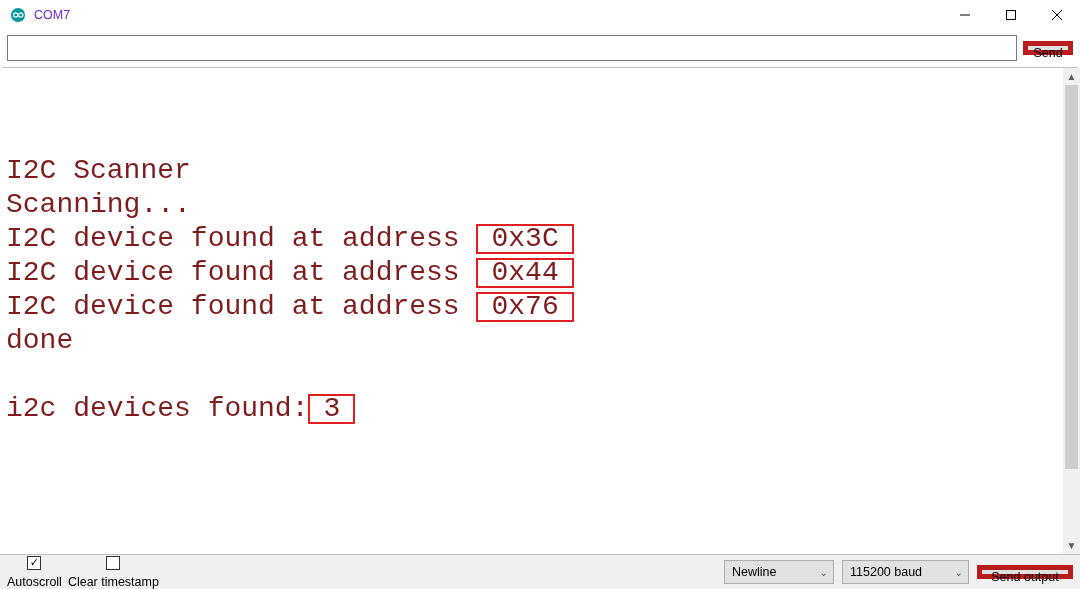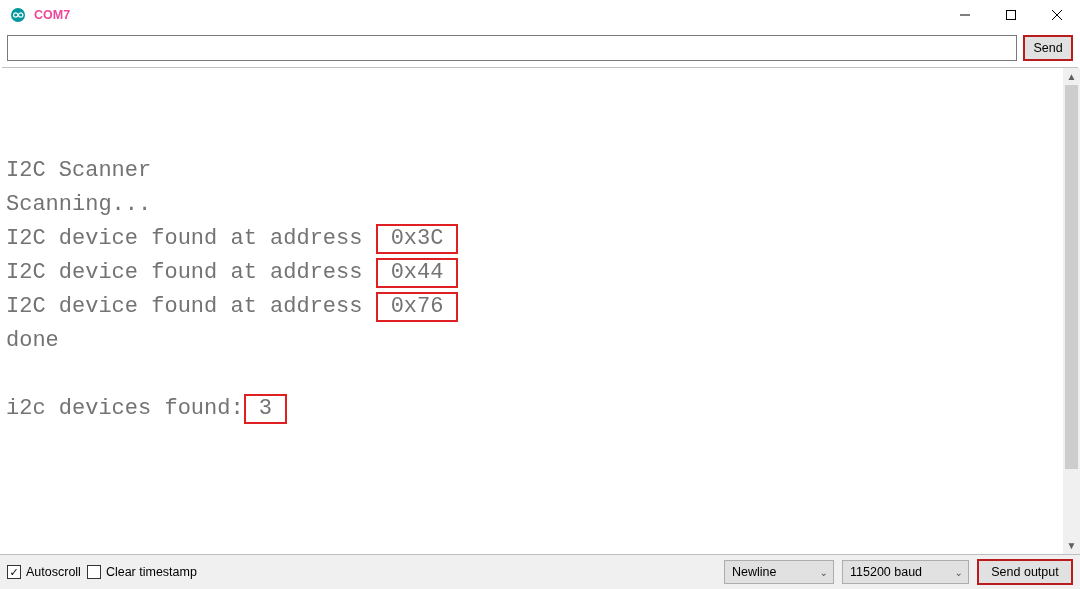--- a/index.html
+++ b/index.html
@@ -3,48 +3,48 @@
   <meta charset="utf-8">
   <style>
     * { box-sizing: border-box; margin: 0; padding: 0; }
     html, body { width: 1080px; height: 589px; overflow: hidden; font-family: "Segoe UI", Tahoma, sans-serif; background: #fff; }
     .window { width: 100%; height: 100%; display: flex; flex-direction: column; }
 
     
     .titlebar { height: 30px; display: flex; align-items: center; background: #fff; }
     .titlebar .appicon { width: 16px; height: 16px; margin: 0 8px 0 10px; display: flex; align-items: center; justify-content: center; }
     .titlebar .appicon svg { display: block; }
-    .titlebar .title { font-size: 12.5px; color: #ec4899; font-weight: bold; }
+    .titlebar .title { font-size: 12.5px; color: #6d28d9; }
     .titlebar .spacer { flex: 1; }
     .winbtn { width: 46px; height: 30px; display: flex; align-items: center; justify-content: center; }
     .winbtn svg { display: block; }
 
     
     .inputrow { display: flex; align-items: center; padding: 5px 7px 6px 7px; gap: 6px; }
     .serial-input { flex: 1; height: 26px; border: 1px solid #7a7a7a; background: #fff; padding: 0 5px; font-size: 13px; outline: none; }
-    .btn { height: 26px; border: 2px solid #b91c1c; background: #e1e1e1; font-size: 12.5px; font-family: "Segoe UI", Tahoma, sans-serif; cursor: default; }
+    .btn { height: 14px; border: 5px solid #b91c1c; background: #e1e1e1; font-size: 12.5px; font-family: "Segoe UI", Tahoma, sans-serif; cursor: default; }
     .btn.send { width: 50px; }
     .hr { border: none; border-top: 1px solid #c0c0c0; margin: 0 2px; }
 
     
     .output-wrap { flex: 1; position: relative; overflow: hidden; }
-    .output { position: absolute; left: 0; top: 0; right: 17px; bottom: 0; padding: 18px 0 0 6px; font-family: "Courier New", Courier, monospace; font-size: 22px; line-height: 34px; color: #737373; white-space: pre; overflow: hidden; }
+    .output { position: absolute; left: 0; top: 0; right: 17px; bottom: 0; padding: 18px 0 0 6px; font-family: "Courier New", Courier, monospace; font-size: 28px; line-height: 34px; color: #7f1d1d; white-space: pre; overflow: hidden; }
     .output .box { border: 2.5px solid #e02020; padding: 0 13px; display: inline-block; line-height: 26px; margin-top: -2px; vertical-align: baseline; }
     .output span.line { display: block; }
 
     .vscroll { position: absolute; top: 0; right: 0; width: 17px; bottom: 0; background: #f0f0f0; display: flex; flex-direction: column; }
     .vscroll .arrow { height: 17px; display: flex; align-items: center; justify-content: center; color: #606060; font-size: 10px; }
     .vscroll .track { flex: 1; position: relative; }
     .vscroll .thumb { position: absolute; left: 2px; right: 2px; top: 0; height: 85%; background: #cdcdcd; }
 
     
     .bottomhr { border: none; border-top: 1px solid #bfbfbf; margin: 0; }
     .bottombar { height: 34px; display: flex; align-items: center; padding: 0 7px; gap: 8px; background: #f0f0f0; border-top: 0; }
     .bottombar .left { display: flex; align-items: center; gap: 6px; }
-    .chkwrap { display: flex; align-items: center; gap: 5px; font-size: 12.5px; }
+    .chkwrap { display: flex; align-items: center; gap: 5px; font-size: 12.5px; flex-direction: column; }
     .chkbox { width: 14px; height: 14px; border: 1px solid #333; background: #fff; display: flex; align-items: center; justify-content: center; }
     .chkbox.checked::after { content: "✓"; font-size: 11px; line-height: 11px; color: #000; }
     .bottombar .spacer { flex: 1; }
     .select { height: 24px; border: 1px solid #adadad; background: #e1e1e1; display: flex; align-items: center; padding: 0 18px 0 7px; position: relative; font-size: 12.5px; }
     .select.w1 { width: 110px; }
     .select.w2 { width: 127px; }
     .select .chev { position: absolute; right: 5px; top: 50%; transform: translateY(-50%); font-size: 10px; color: #555; }
     .btn.clear { width: 96px; }
   </style>
 </head>

